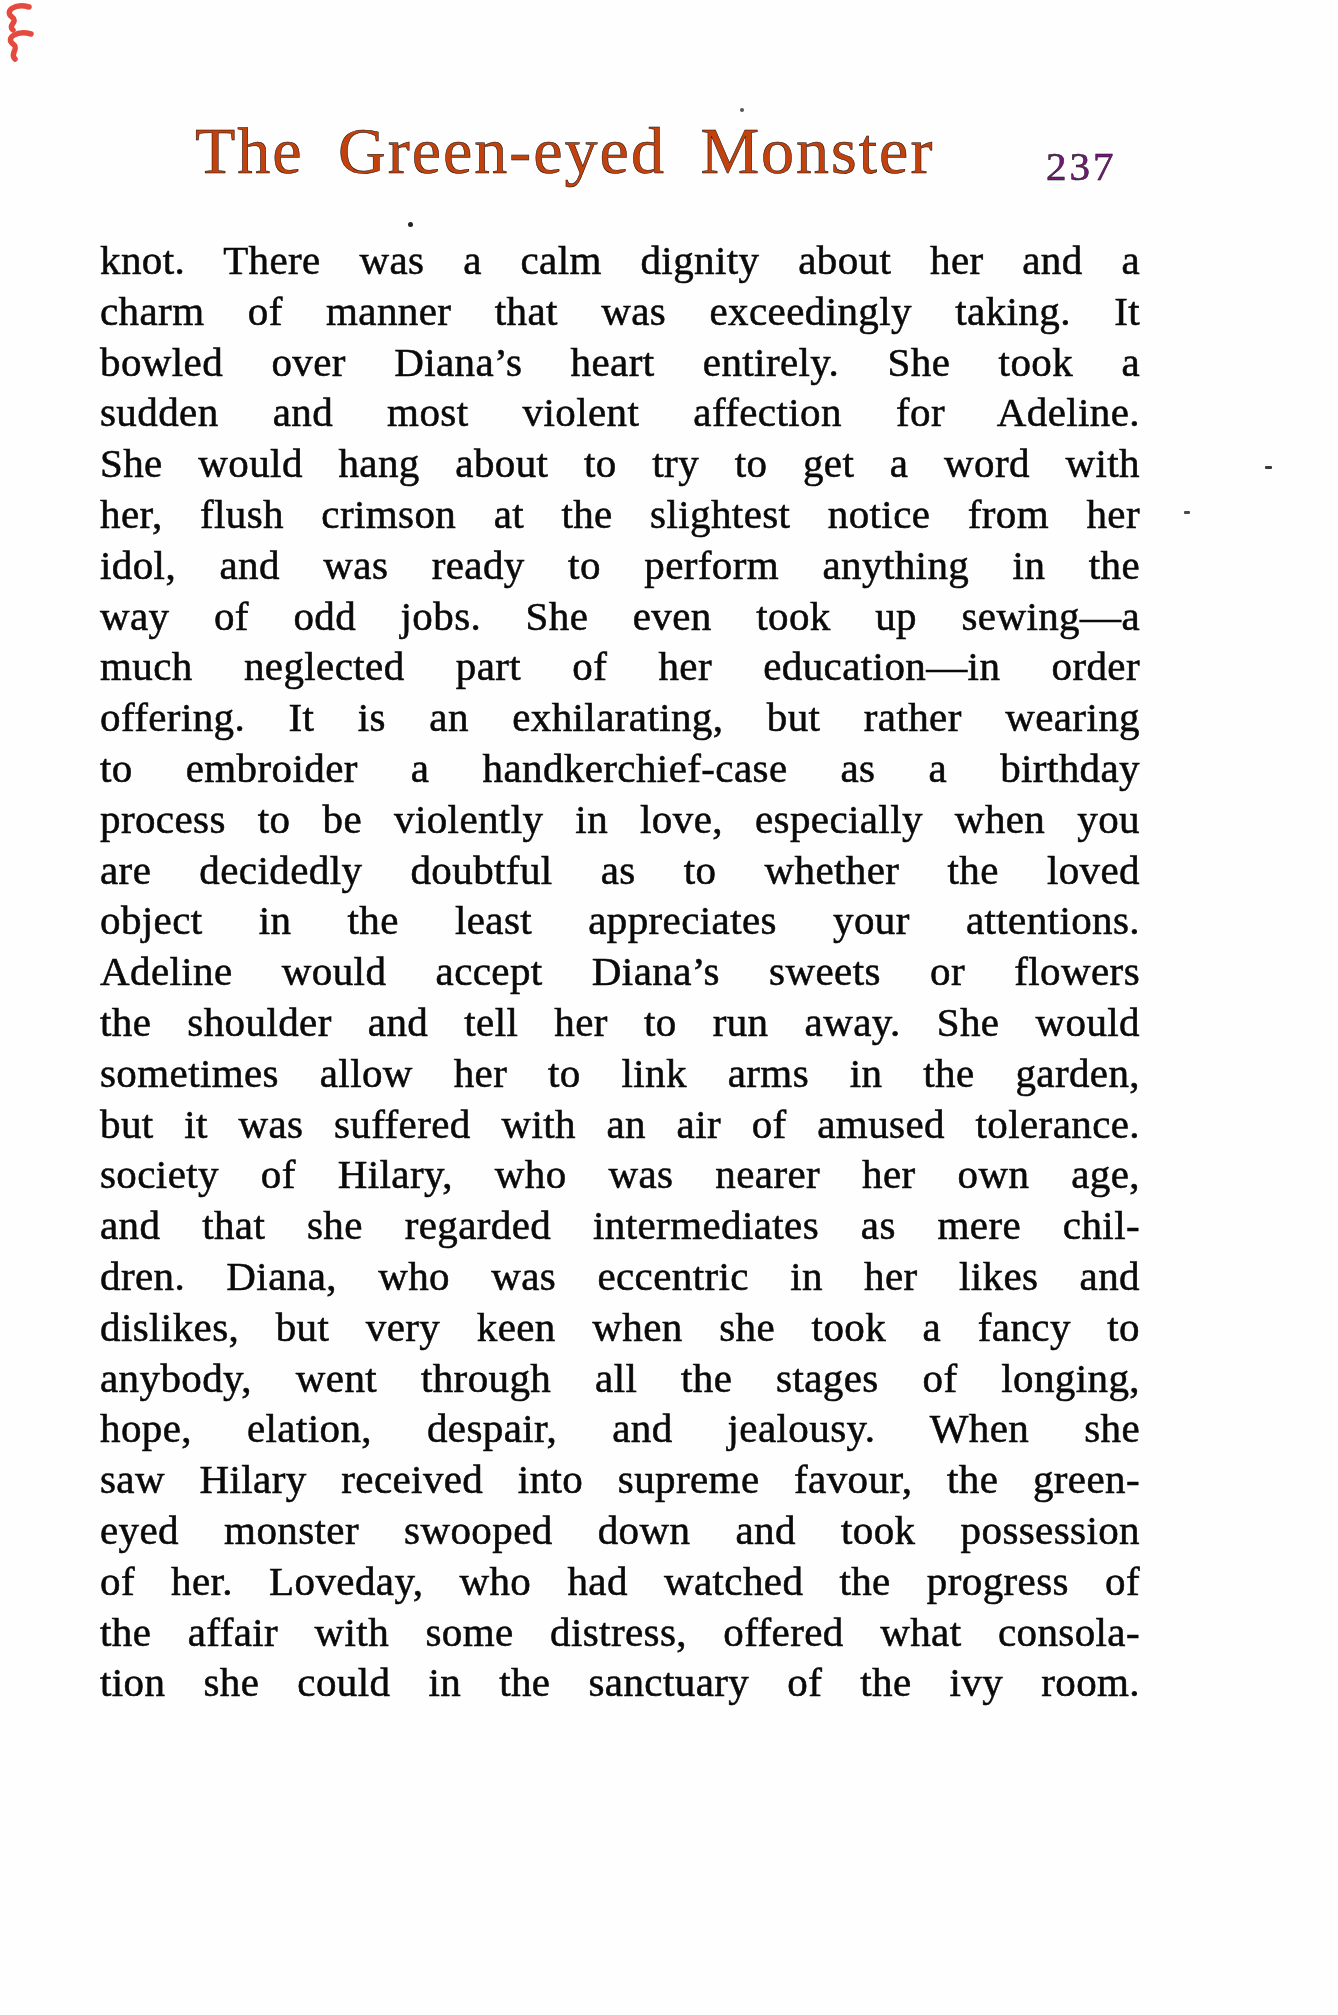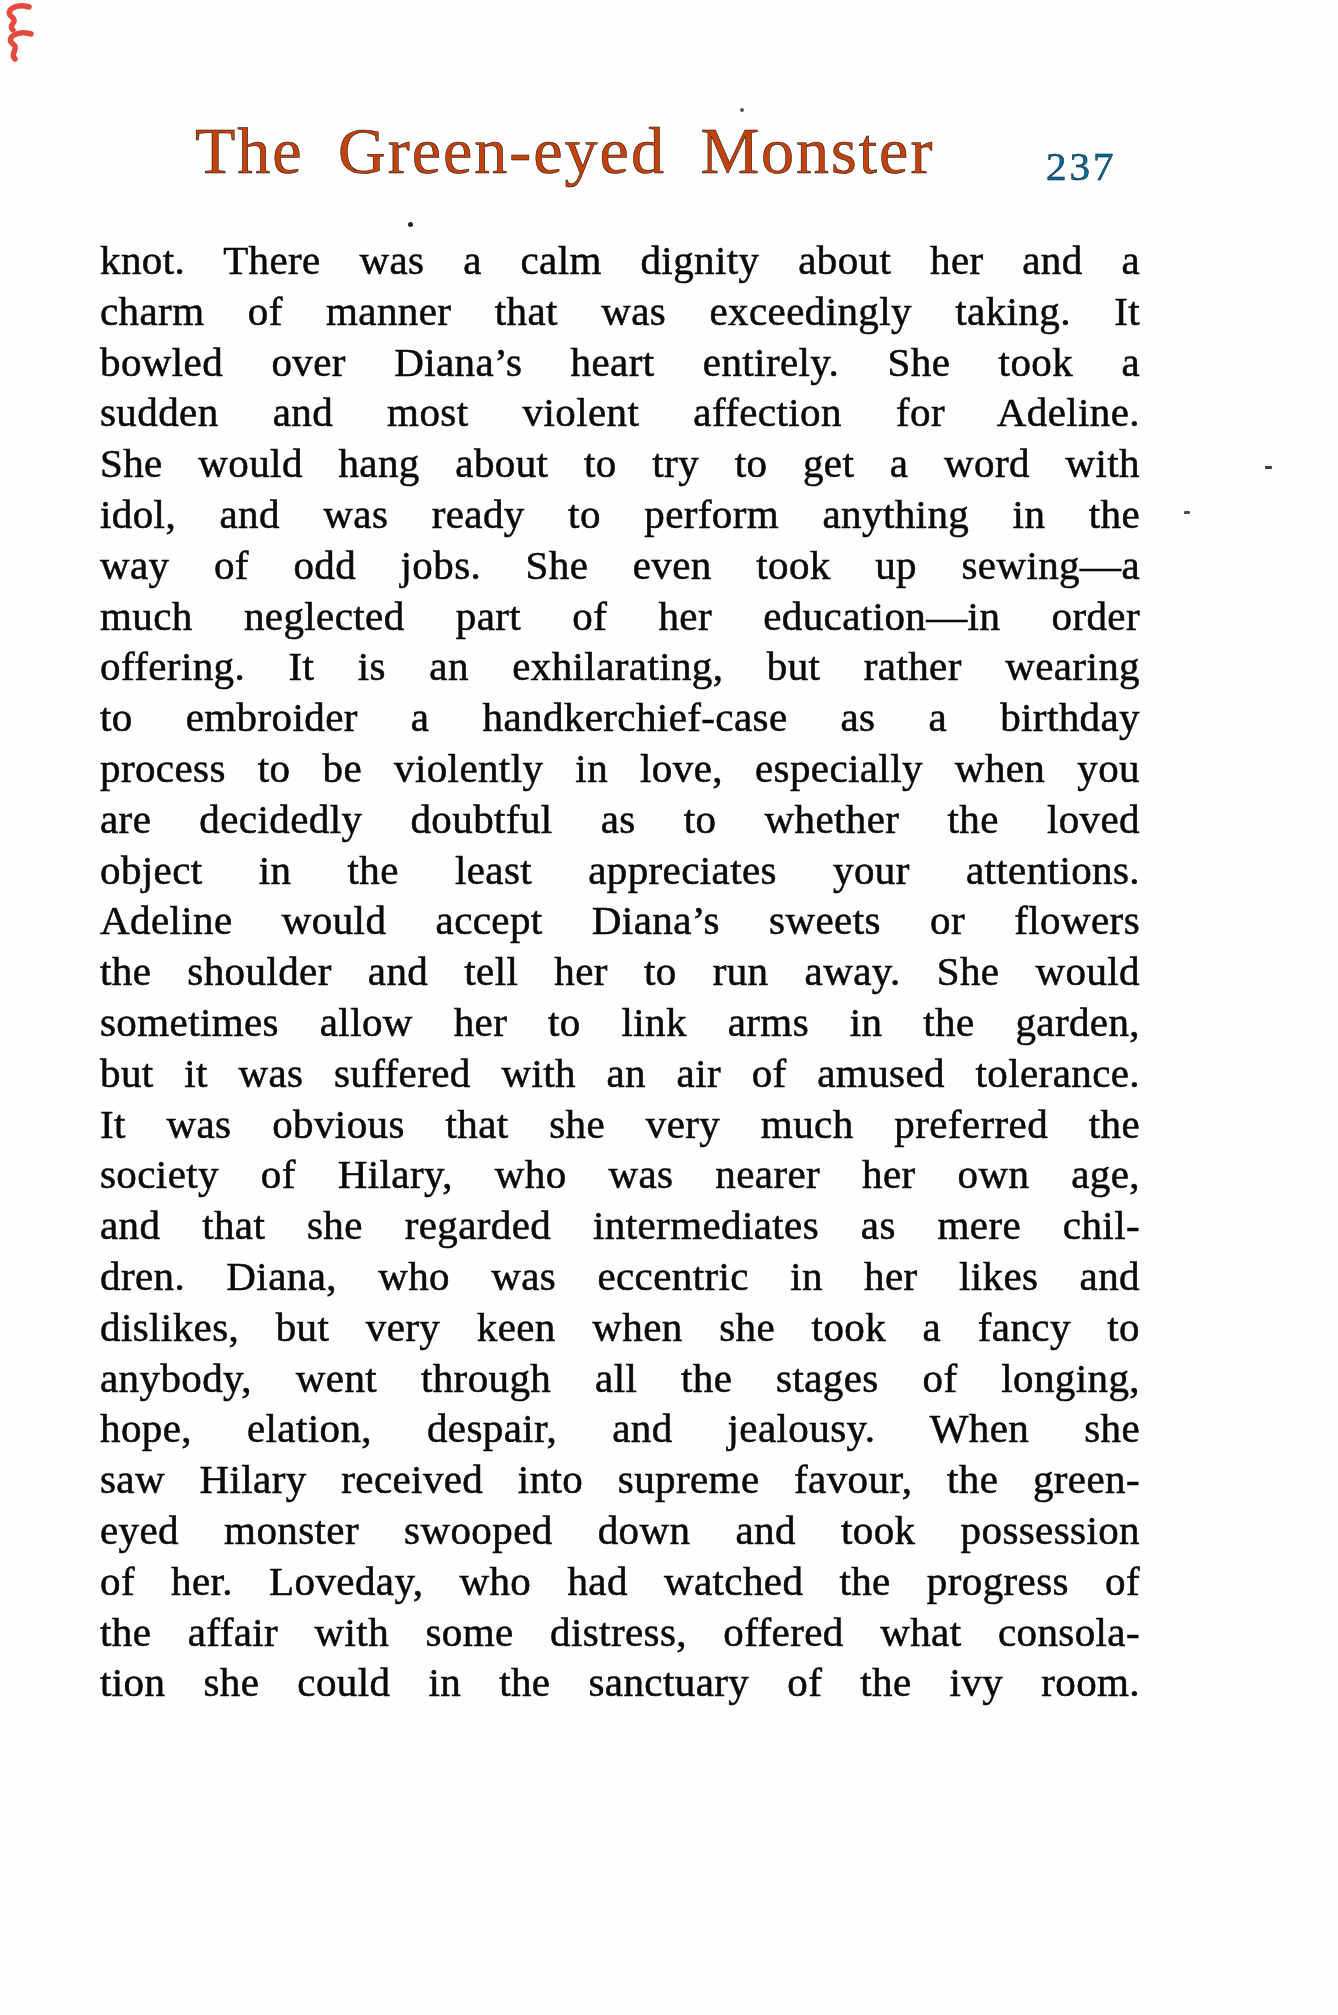--- a/index.html
+++ b/index.html
@@ -33,21 +33,21 @@
     color: #c2410c;
     -webkit-text-stroke: 0.5px #0d0d0d;
   }
   .page-number {
     position: absolute;
     top: 146px;
     left: 1046px;
     font-size: 41px;
     line-height: 1;
     letter-spacing: 3px;
-    color: #0369a1;
+    color: #701a75;
     -webkit-text-stroke: 0.5px #101010;
   }
   .body-text {
     position: absolute;
     top: 235px;
     left: 100px;
     width: 1040px;
   }
   .line {
     height: 50.8px;
@@ -86,33 +86,33 @@
     <div class="chapter-title">The Green-eyed Monster</div>
     <div class="page-number">237</div>
   </div>
 
   <div class="body-text">
       <div class="line">knot. There was a calm dignity about her and a</div>
       <div class="line">charm of manner that was exceedingly taking. It</div>
       <div class="line">bowled over Diana’s heart entirely. She took a</div>
       <div class="line">sudden and most violent affection for Adeline.</div>
       <div class="line">She would hang about to try to get a word with</div>
+      <div class="line">her, flush crimson at the slightest notice from her</div>
       <div class="line">idol, and was ready to perform anything in the</div>
       <div class="line">way of odd jobs. She even took up sewing—a</div>
       <div class="line">much neglected part of her education—in order</div>
       <div class="line">offering. It is an exhilarating, but rather wearing</div>
       <div class="line">to embroider a handkerchief-case as a birthday</div>
       <div class="line">process to be violently in love, especially when you</div>
       <div class="line">are decidedly doubtful as to whether the loved</div>
       <div class="line">object in the least appreciates your attentions.</div>
       <div class="line">Adeline would accept Diana’s sweets or flowers</div>
       <div class="line">the shoulder and tell her to run away. She would</div>
       <div class="line">sometimes allow her to link arms in the garden,</div>
       <div class="line">but it was suffered with an air of amused tolerance.</div>
-      <div class="line">It was obvious that she very much preferred the</div>
       <div class="line">society of Hilary, who was nearer her own age,</div>
       <div class="line">and that she regarded intermediates as mere chil-</div>
       <div class="line">dren. Diana, who was eccentric in her likes and</div>
       <div class="line">dislikes, but very keen when she took a fancy to</div>
       <div class="line">anybody, went through all the stages of longing,</div>
       <div class="line">hope, elation, despair, and jealousy. When she</div>
       <div class="line">saw Hilary received into supreme favour, the green-</div>
       <div class="line">eyed monster swooped down and took possession</div>
       <div class="line">of her. Loveday, who had watched the progress of</div>
       <div class="line">the affair with some distress, offered what consola-</div>

